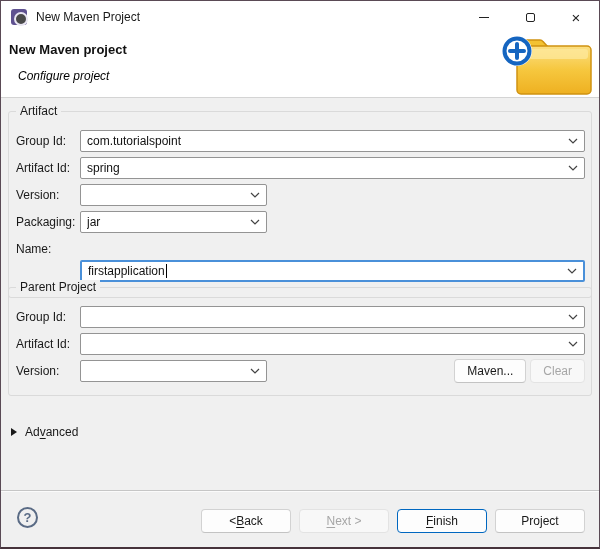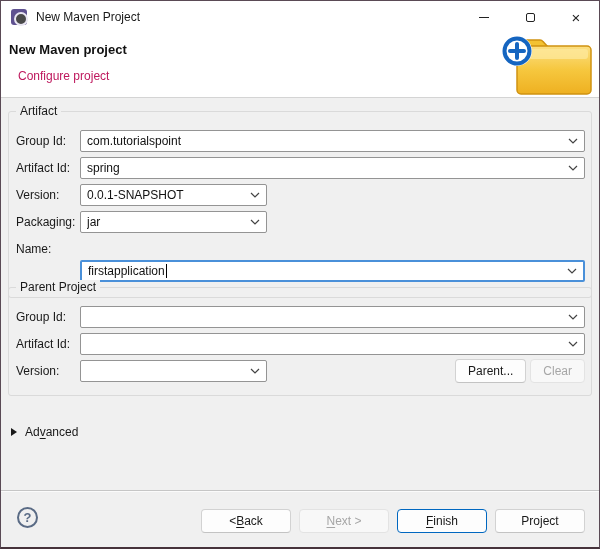--- a/index.html
+++ b/index.html
@@ -27,21 +27,21 @@
   .glyph-min{ width:10px; height:1px; background:#222; }
   .glyph-max{ width:9px; height:9px; border:1px solid #222; border-radius:2px; }
   .glyph-close{ font-size:15px; color:#222; line-height:1; }
 
   
   .banner{
     position:absolute; top:32px; left:0; right:0; height:65px;
     background:#ffffff; border-bottom:1px solid #d4d4d4;
   }
   .banner-title{ position:absolute; left:8px; top:9px; font-size:13px; font-weight:bold; color:#111; }
-  .banner-subtitle{ position:absolute; left:17px; top:36px; font-size:12px; color:#be185d; }
+  .banner-subtitle{ position:absolute; left:17px; top:36px; font-size:12px; color:#000000;font-style:italic; }
   .wizard-icon{ position:absolute; right:3px; top:1px; width:96px; height:64px; }
 
   
   .content{ position:absolute; top:98px; left:0; right:0; bottom:57px; background:#f0f0f0; }
 
   .groupbox{
     position:absolute; left:7px; right:7px;
     border:1px solid #dadada; border-radius:3px;
     padding:18px 6px 0 7px;
   }
@@ -178,21 +178,20 @@
               <svg width="10" height="6">
                 <polyline points="1,1 5,5 9,1" fill="none" stroke="#444" stroke-width="1.2"></polyline>
               </svg>
             </span>
         </div>
       </div>
 
       <div class="row">
         <div class="row-label">Version:</div>
         <div class="field narrow">
-          <input type="text" value="0.0.1-SNAPSHOT" style="">
           <span class="chevron">
               <svg width="10" height="6">
                 <polyline points="1,1 5,5 9,1" fill="none" stroke="#444" stroke-width="1.2"></polyline>
               </svg>
             </span>
         </div>
       </div>
 
       <div class="row">
         <div class="row-label">Packaging:</div>
@@ -252,21 +251,21 @@
         <div class="row-label">Version:</div>
         <div class="field narrow">
           <input type="text" value="" style="">
           <span class="chevron">
               <svg width="10" height="6">
                 <polyline points="1,1 5,5 9,1" fill="none" stroke="#444" stroke-width="1.2"></polyline>
               </svg>
             </span>
         </div>
         <div class="row-buttons">
-          <button class="btn">Parent...</button>
+          <button class="btn">Maven...</button>
           <button class="btn disabled">Clear</button>
         </div>
       </div>
     </div>
 
     <div class="advanced">
       <span class="twistie"></span>
       <span><span>Ad</span><span class="u">v</span><span>anced</span></span>
     </div>
   </div>

